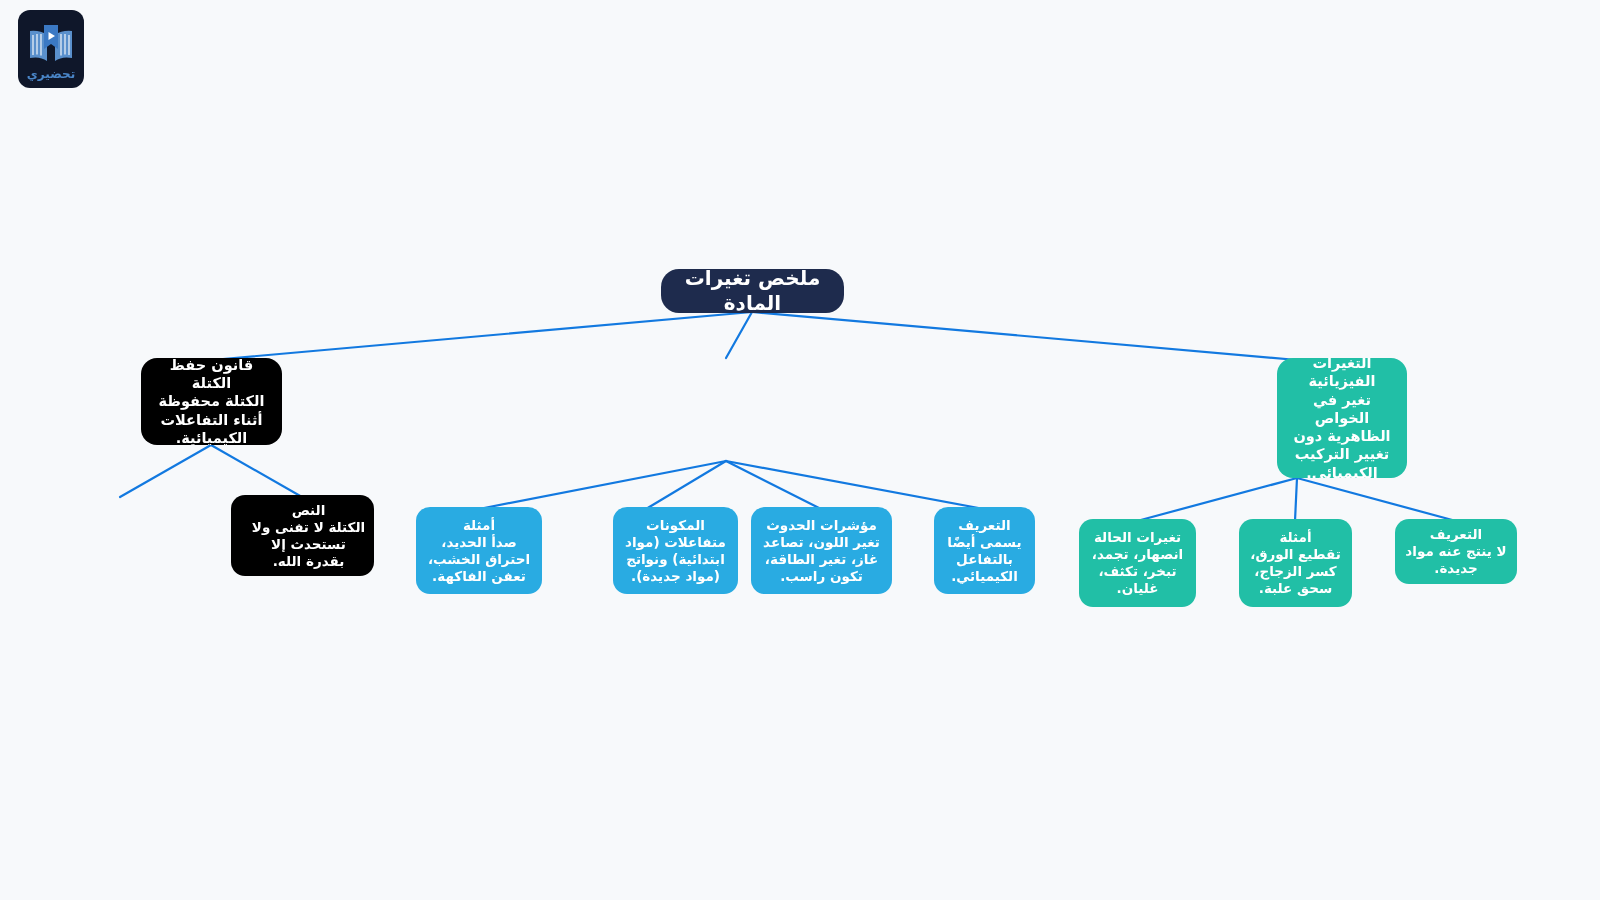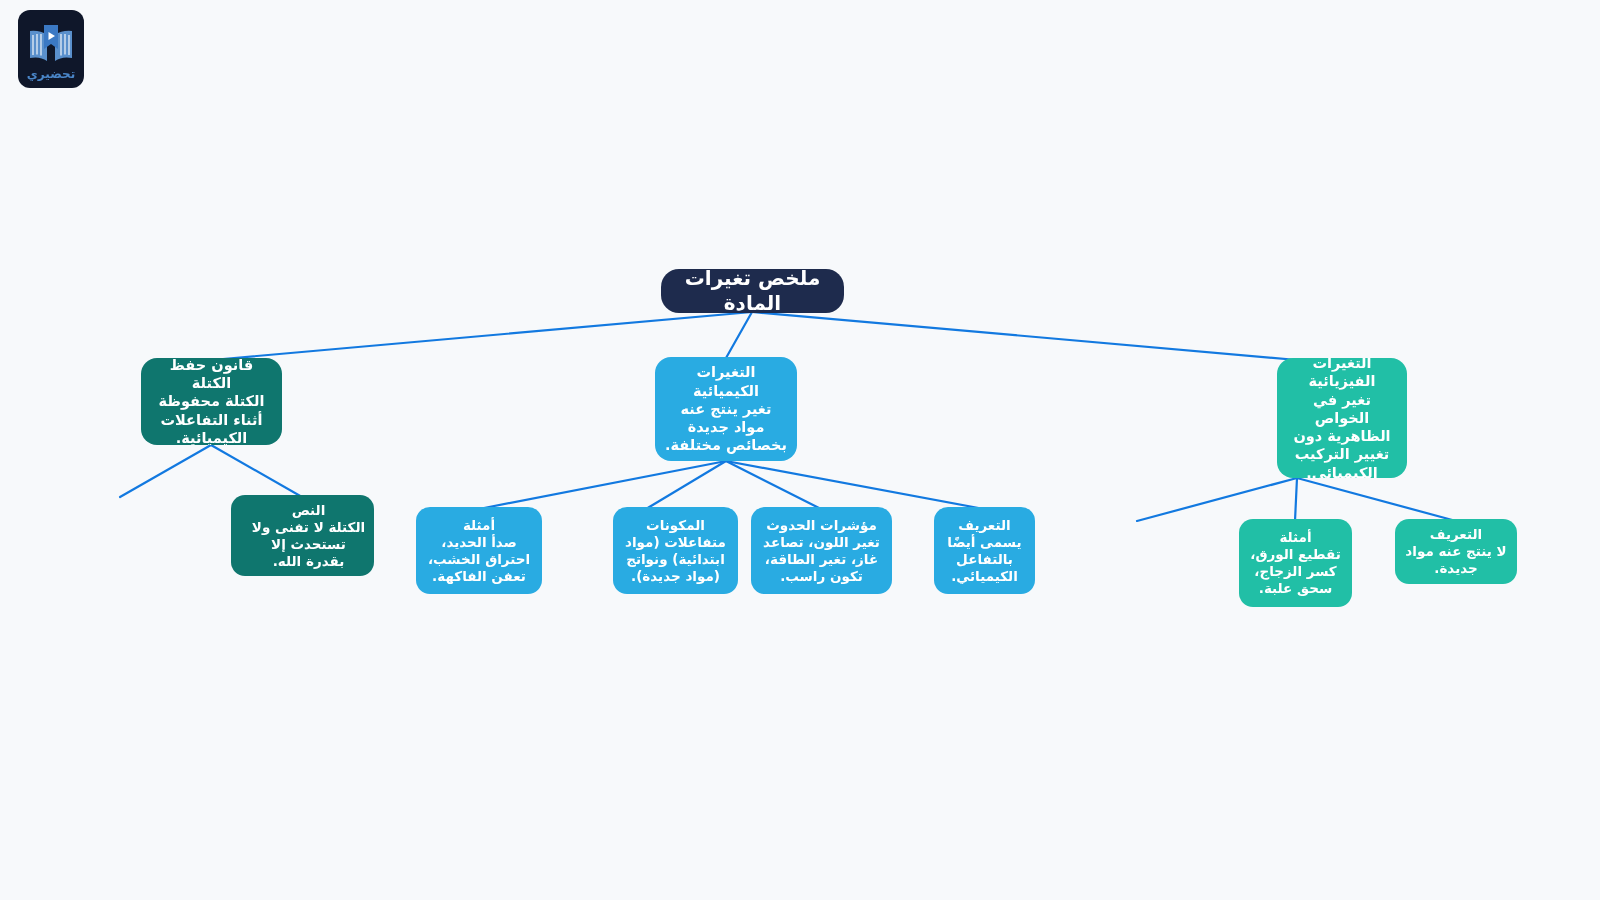--- a/index.html
+++ b/index.html
@@ -103,21 +103,21 @@
   }
   .node.lvl1 {
     font-size: 14.5px;
     border-radius: 16px;
   }
   .node.lvl2 {
     font-size: 13.5px;
     border-radius: 14px;
   }
 
-  .tone-purple { background: #0f766e; }
+  .tone-purple { background: #000000; }
   .tone-blue   { background: #29abe2; }
   .tone-teal   { background: #21bfa6; }
 </style>
 </head>
 <body>
 
 <div id="mindmap-canvas">
 
   <div id="brand-logo">
     <svg class="logo-mark" viewBox="0 0 100 88" aria-hidden="true">
@@ -157,24 +157,20 @@
 
   <div class="node root" style="left:661px; top:269px; width:183px; height:44px;">
     <span class="node-text">ملخص تغيرات المادة</span>
   </div>
 
   <div class="node lvl1 tone-purple" style="left:141px; top:358px; width:141px; height:87px;">
     <span class="node-text">قانون حفظ الكتلة
 الكتلة محفوظة أثناء التفاعلات الكيميائية.</span>
   </div>
 
-  <div class="node lvl1 tone-blue" style="left:655px; top:357px; width:142px; height:104px;">
-    <span class="node-text">التغيرات الكيميائية
-تغير ينتج عنه مواد جديدة بخصائص مختلفة.</span>
-  </div>
 
   <div class="node lvl1 tone-teal" style="left:1233px; top:358px; width:130px; height:120px;margin-left:44px;">
     <span class="node-text">التغيرات الفيزيائية
 تغير في الخواص الظاهرية دون تغيير التركيب الكيميائي.</span>
   </div>
 
 
   <div class="node lvl2 tone-purple" style="left:231px; top:495px; width:143px; height:81px;padding-left:20px;">
     <span class="node-text">النص
 الكتلة لا تفنى ولا تستحدث إلا بقدرة الله.</span>
@@ -193,20 +189,24 @@
   <div class="node lvl2 tone-blue" style="left:751px; top:507px; width:141px; height:87px;">
     <span class="node-text">مؤشرات الحدوث
 تغير اللون، تصاعد غاز، تغير الطاقة، تكون راسب.</span>
   </div>
 
   <div class="node lvl2 tone-blue" style="left:934px; top:507px; width:101px; height:87px;">
     <span class="node-text">التعريف
 يسمى أيضًا بالتفاعل الكيميائي.</span>
   </div>
 
+  <div class="node lvl2 tone-teal" style="left:1079px; top:519px; width:117px; height:88px;">
+    <span class="node-text">تغيرات الحالة
+انصهار، تجمد، تبخر، تكثف، غليان.</span>
+  </div>
 
   <div class="node lvl2 tone-teal" style="left:1239px; top:519px; width:113px; height:88px;">
     <span class="node-text">أمثلة
 تقطيع الورق، كسر الزجاج، سحق علبة.</span>
   </div>
 
   <div class="node lvl2 tone-teal" style="left:1395px; top:519px; width:122px; height:65px;">
     <span class="node-text">التعريف
 لا ينتج عنه مواد جديدة.</span>
   </div>

